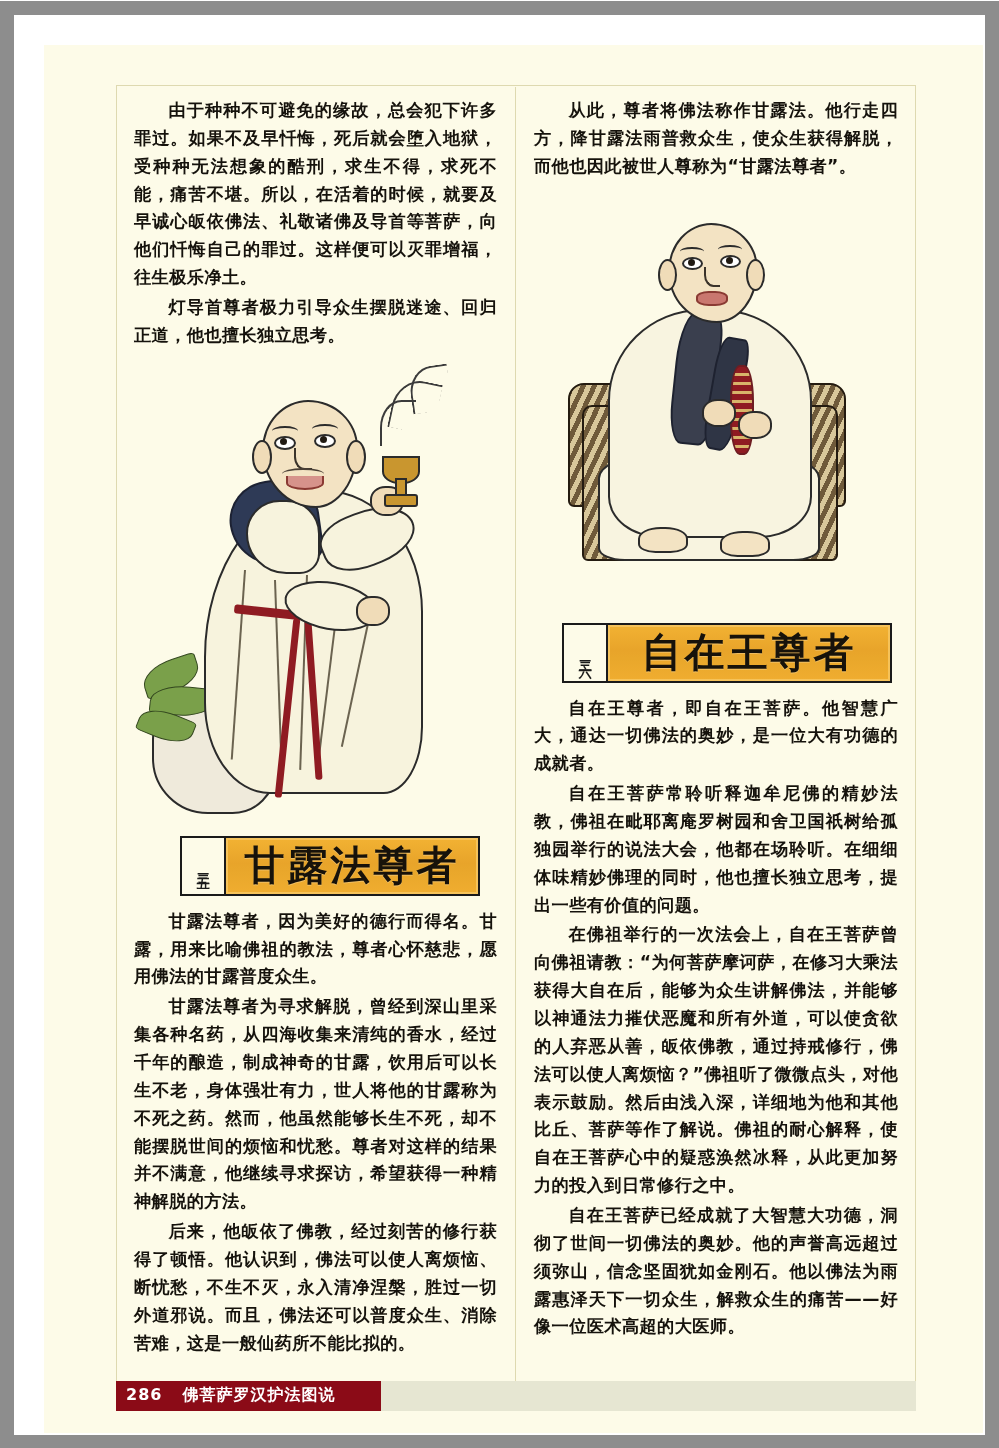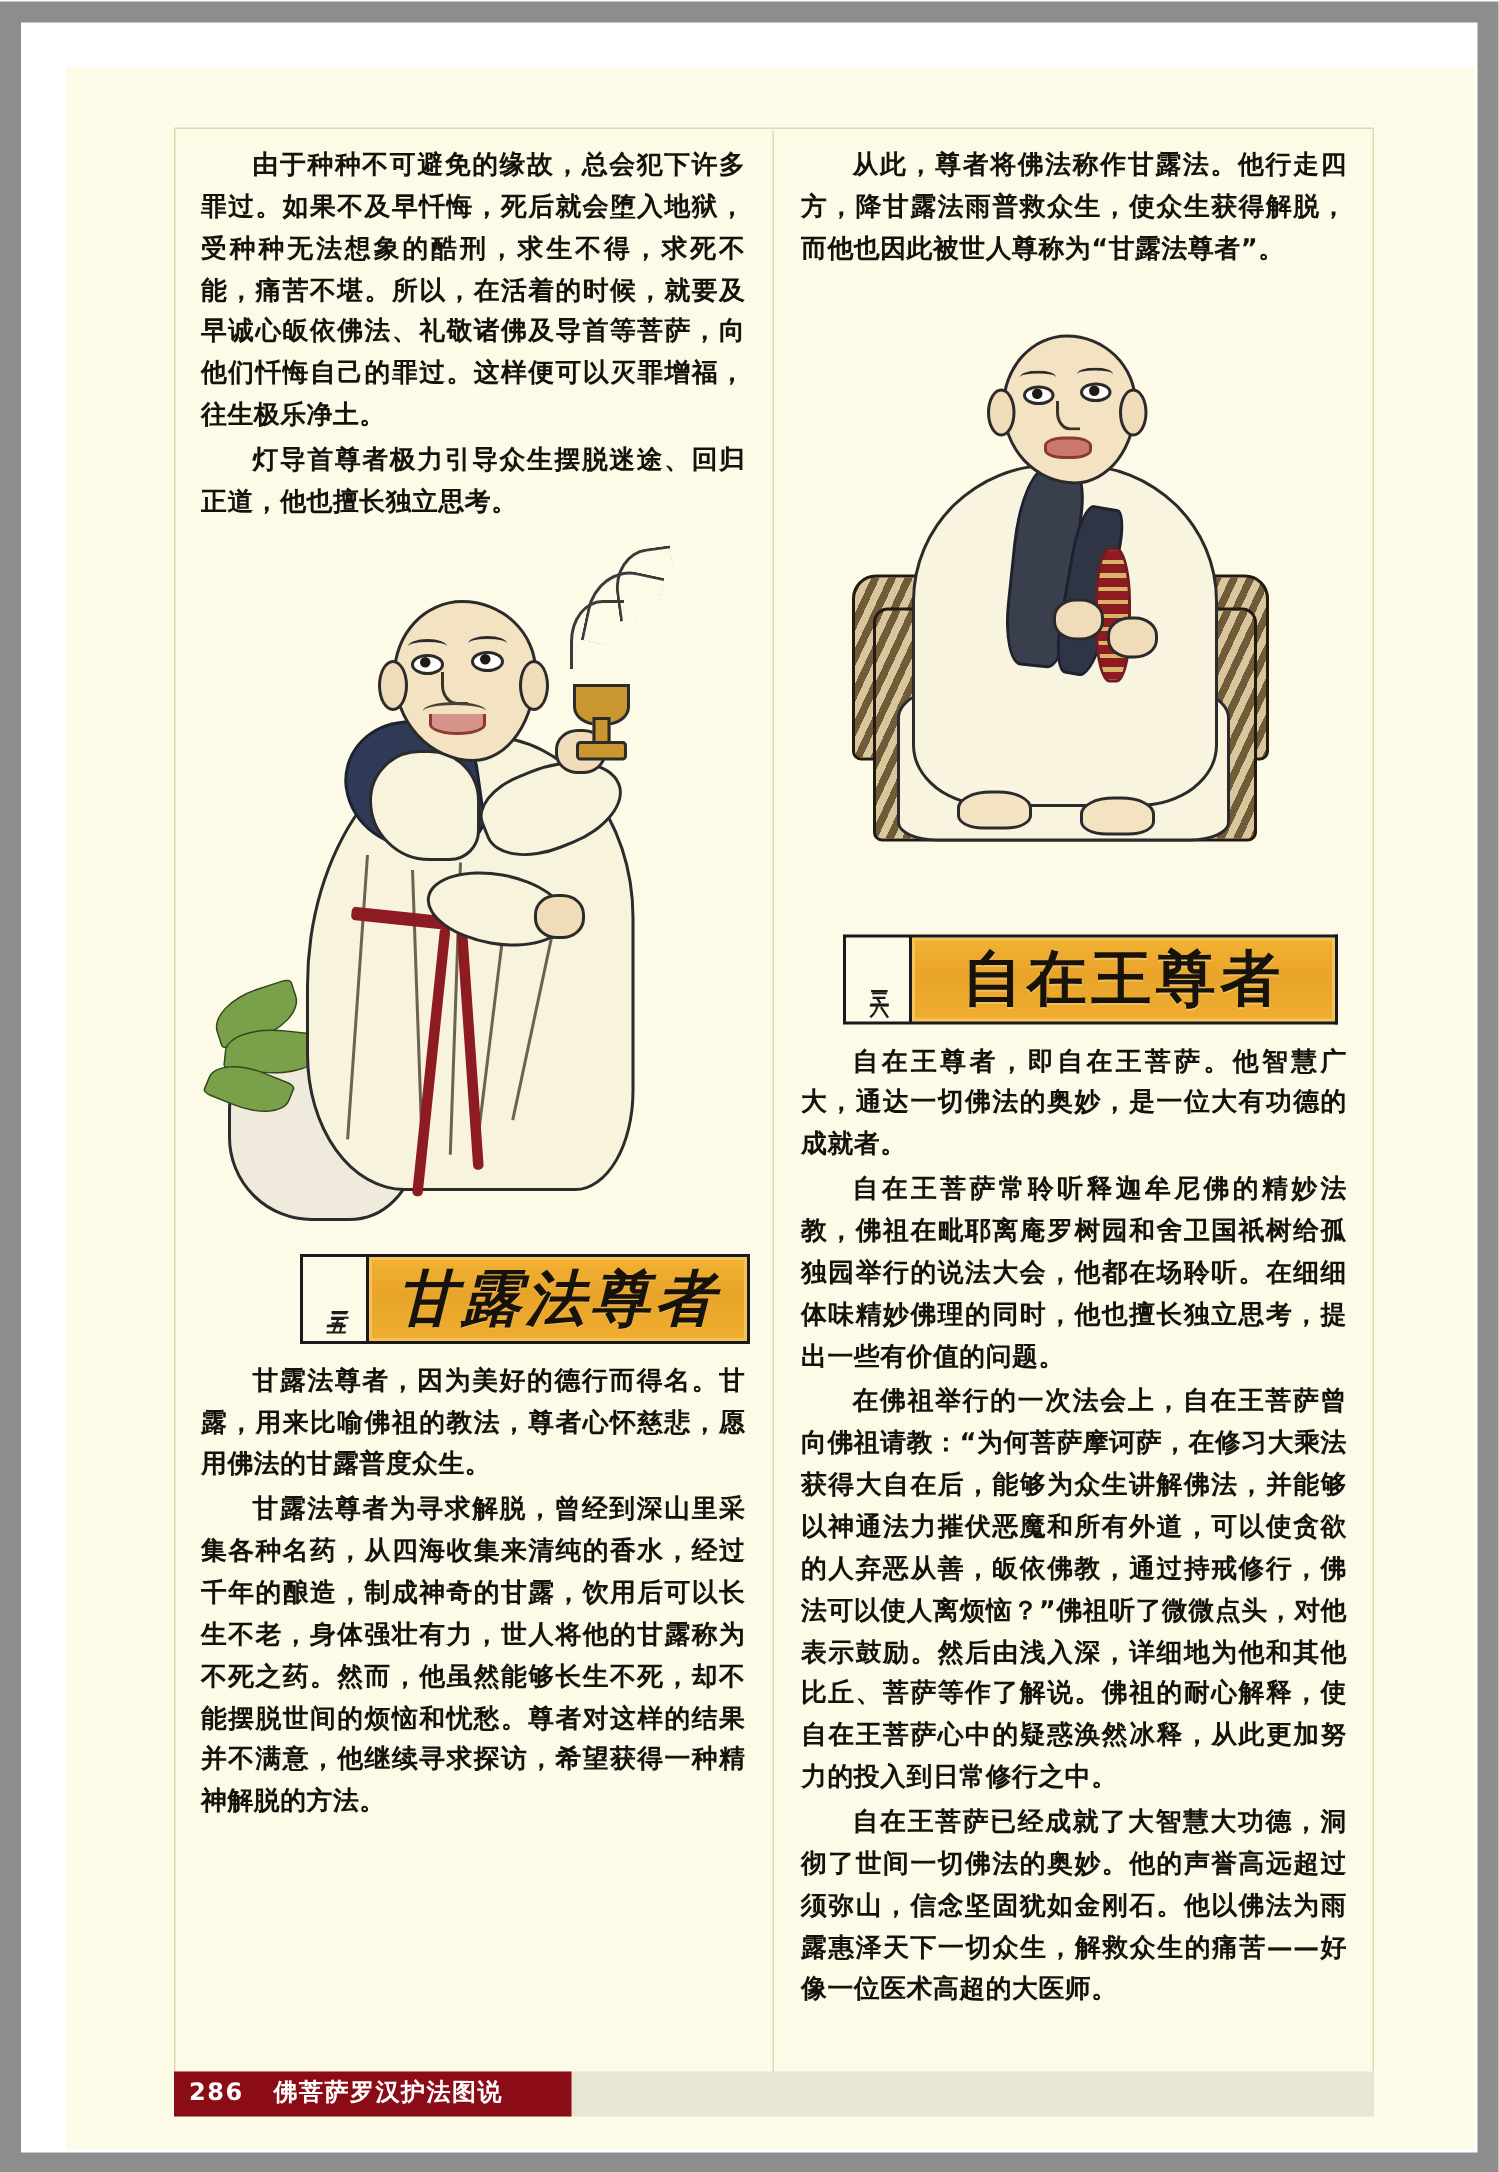--- a/index.html
+++ b/index.html
@@ -125,21 +125,21 @@
     box-shadow: inset 0 0 0 2px #f6c35a;
   }
   .plaque .title-box .t {
     font-size: 40px;
     font-weight: bold;
     letter-spacing: 3px;
     color: #17120a;
     font-family: "DejaVu Sans", sans-serif;
     text-shadow: 0 1px 0 rgba(255,255,255,0.25);
   }
-  .plaque.left-plaque { margin-left: 66px; width: 300px; font-style: italic; }
+  .plaque.left-plaque { margin-left: 46px; width: 300px; }
   .plaque.right-plaque { margin-left: 28px; width: 330px; }
 
   
   .footer {
     position: absolute;
     left: 72px;
     bottom: 22px;
     width: 800px;
     height: 30px;
     background: #e6e6d2;
@@ -417,20 +417,21 @@
             <div class="num-box">
               <span class="vnum">三二五</span>
             </div>
             <div class="title-box">
               <span class="t">甘露法尊者</span>
             </div>
           </div>
 
           <p class="body">甘露法尊者，因为美好的德行而得名。甘露，用来比喻佛祖的教法，尊者心怀慈悲，愿用佛法的甘露普度众生。</p>
           <p class="body">甘露法尊者为寻求解脱，曾经到深山里采集各种名药，从四海收集来清纯的香水，经过千年的酿造，制成神奇的甘露，饮用后可以长生不老，身体强壮有力，世人将他的甘露称为不死之药。然而，他虽然能够长生不死，却不能摆脱世间的烦恼和忧愁。尊者对这样的结果并不满意，他继续寻求探访，希望获得一种精神解脱的方法。</p>
+          <p class="body">后来，他皈依了佛教，经过刻苦的修行获得了顿悟。他认识到，佛法可以使人离烦恼、断忧愁，不生不灭，永入清净涅槃，胜过一切外道邪说。而且，佛法还可以普度众生、消除苦难，这是一般仙药所不能比拟的。</p>
         </div>
 
         <div class="col right">
 
           <p class="body">从此，尊者将佛法称作甘露法。他行走四方，降甘露法雨普救众生，使众生获得解脱，而他也因此被世人尊称为“甘露法尊者”。</p>
 
           <div class="illus right">
             <div class="fig2">
               <div class="chair-arm-l"></div>
               <div class="chair-arm-r"></div>

